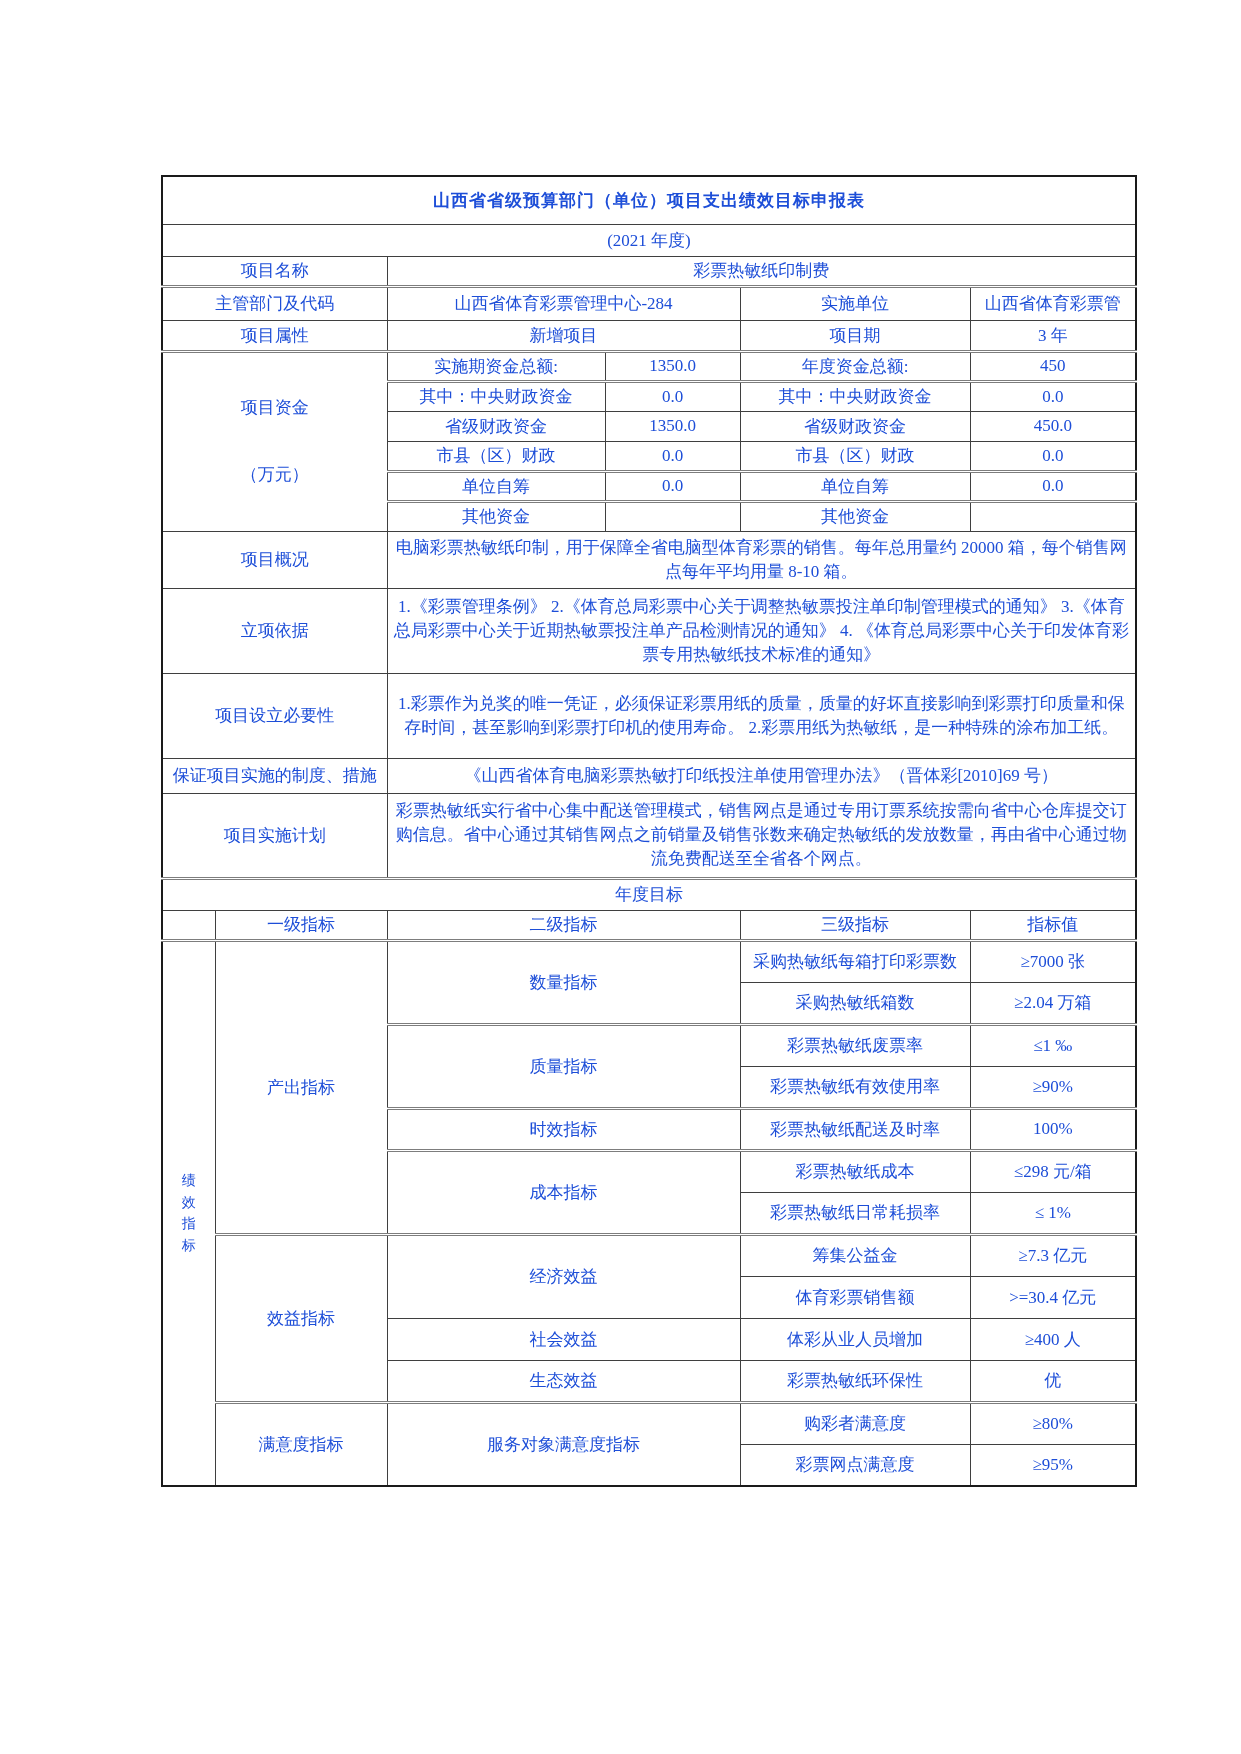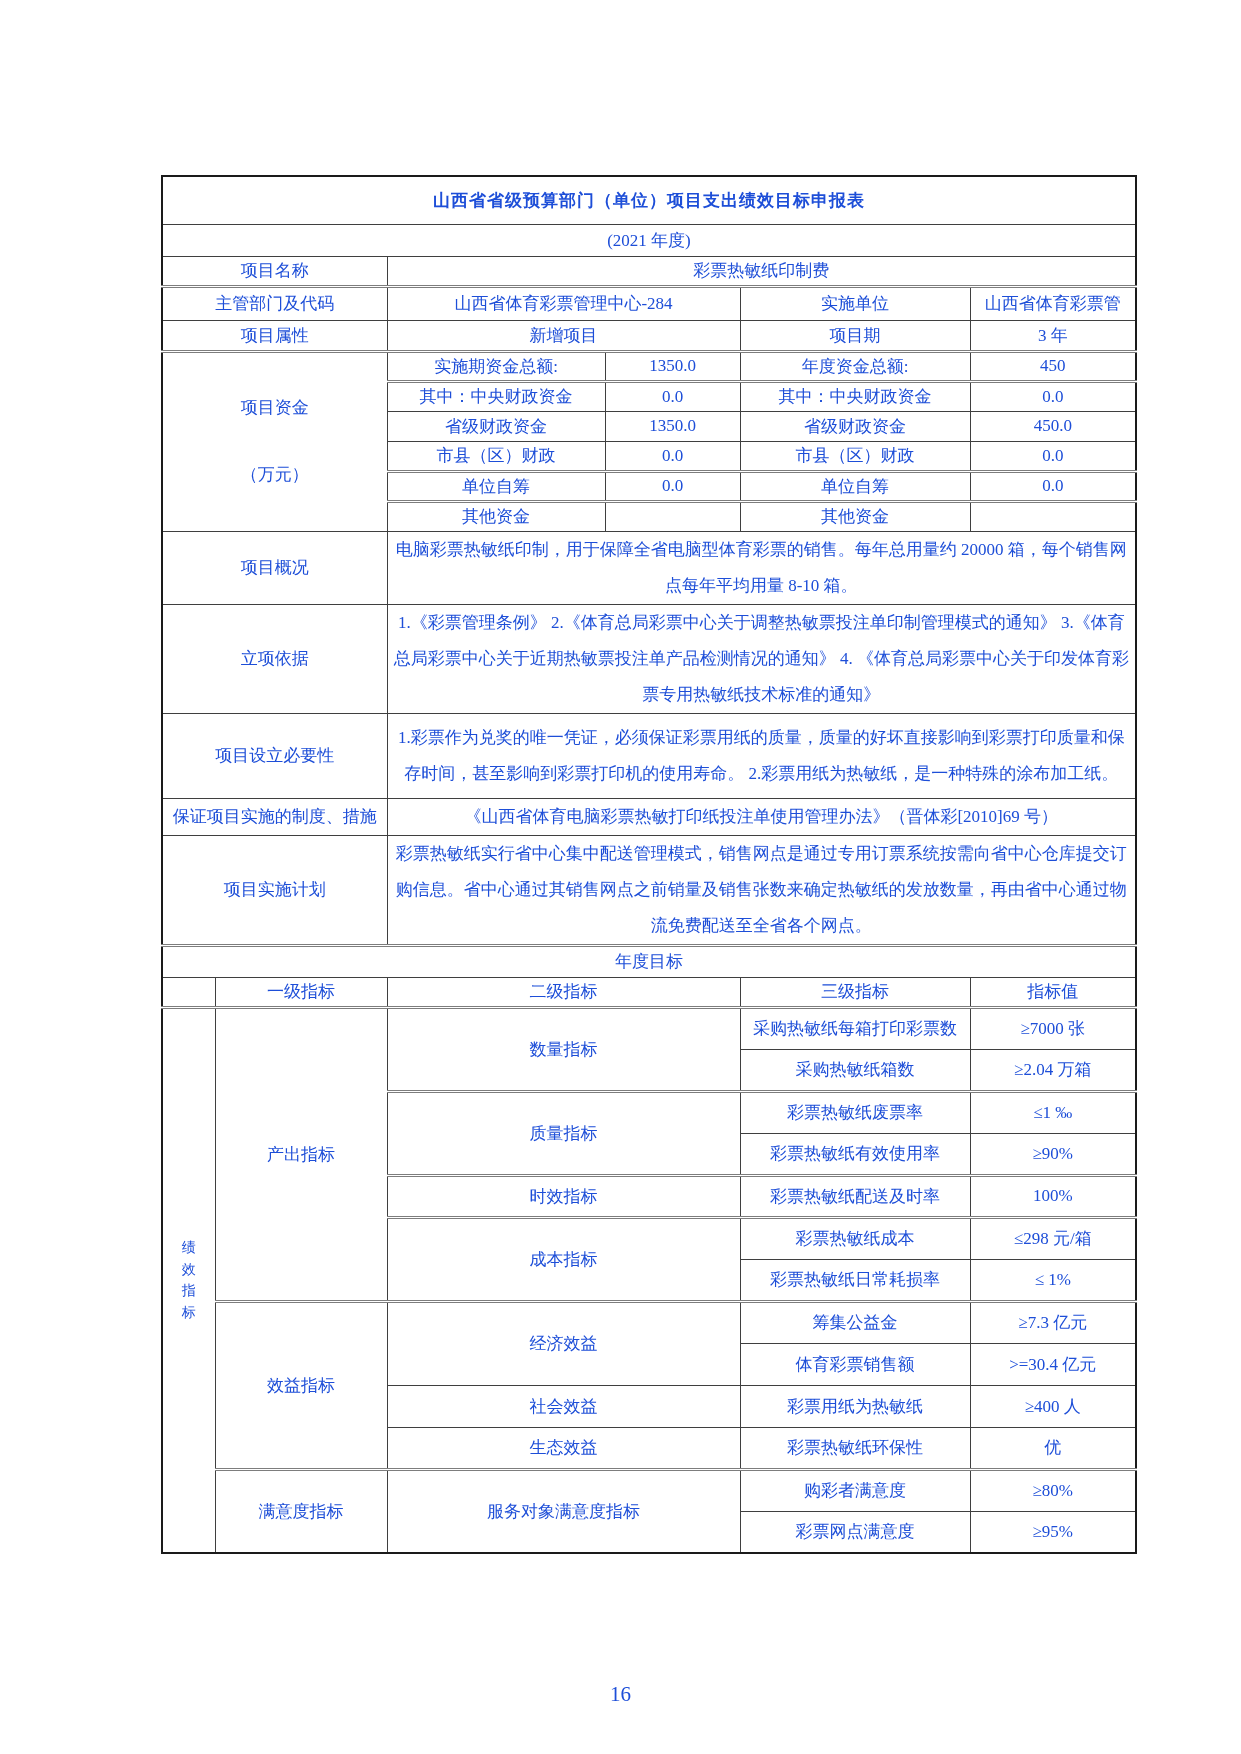--- a/index.html
+++ b/index.html
@@ -23,21 +23,21 @@
     vertical-align:middle;
     padding:0 5px;
     overflow:hidden;
     word-break:break-all;
   }
   .title-cell{font-size:21px;font-weight:bold;letter-spacing:1px;}
   .h48{height:48px}.h32{height:32px}.h30{height:30px}.h34{height:34px}.h31{height:31px}
   .h57{height:57px}.h85{height:85px}.h35{height:35px}.h42{height:42px}
   td.txt{
     text-align:justify;
-    line-height:36px;
+    line-height:24px;
     padding:1px 8px;
     vertical-align:middle;
   }
   td.al{text-align:left;}
   td.ar{text-align:right;}
   td.nowrap{white-space:nowrap;}
   tr.dblTop > td{border-top:3px double #7d7d7d;}
   .fund-label div{line-height:22px;}
   .fund-label div:first-child{margin-bottom:45px;}
   .vert{
@@ -214,35 +214,34 @@
       <td rowspan="2" colspan="2">经济效益</td>
       <td>筹集公益金</td>
       <td>≥7.3 亿元</td>
     </tr>
     <tr class="h42">
       <td>体育彩票销售额</td>
       <td>&gt;=30.4 亿元</td>
     </tr>
     <tr class="h42">
       <td colspan="2">社会效益</td>
-      <td>彩票用纸为热敏纸</td>
+      <td>体彩从业人员增加</td>
       <td>≥400 人</td>
     </tr>
     <tr class="h42">
       <td colspan="2">生态效益</td>
       <td>彩票热敏纸环保性</td>
       <td>优</td>
     </tr>
     <tr class="h42 dblTop">
       <td rowspan="2">满意度指标</td>
       <td rowspan="2" colspan="2">服务对象满意度指标</td>
       <td>购彩者满意度</td>
       <td>≥80%</td>
     </tr>
     <tr class="h42">
       <td>彩票网点满意度</td>
       <td>≥95%</td>
     </tr>
   </tbody>
     </table>
 
-  <div class="page-number">16</div>
 </div>
 
 </body></html>

